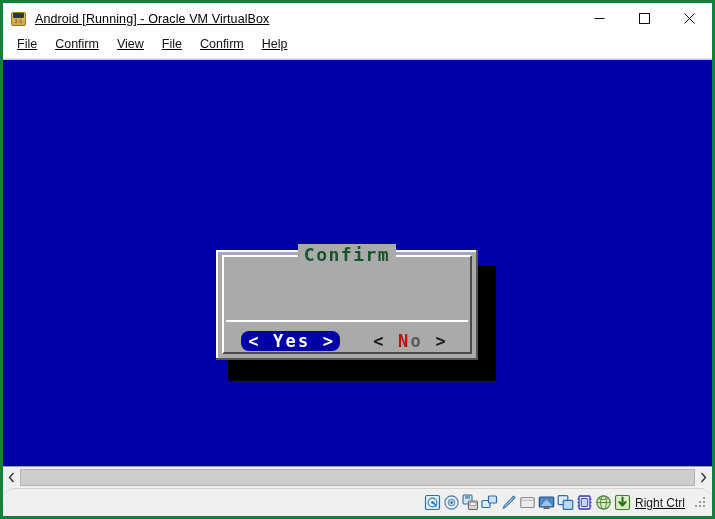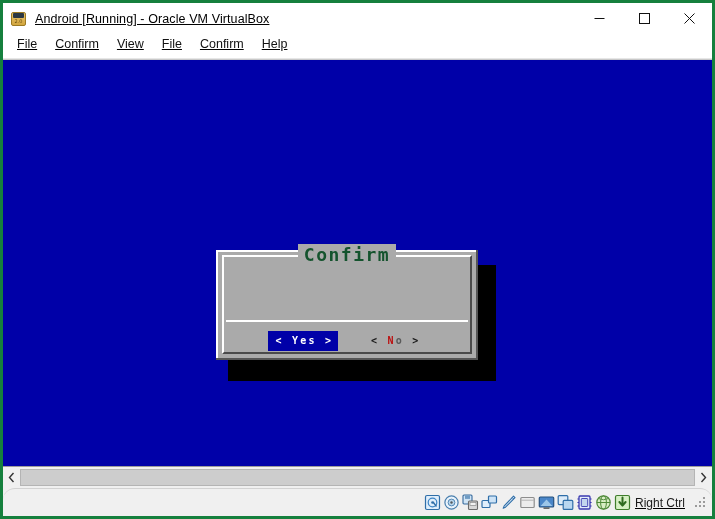--- a/index.html
+++ b/index.html
@@ -217,27 +217,28 @@
     position: absolute;
     left: 0;
     right: 0;
     top: 74px;
     display: flex;
     justify-content: center;
     align-items: center;
     gap: 26px;
   }
   .tui-btn {
-    font-size: 10px;
+    font-size: 17px;
     line-height: 18px;
     letter-spacing: 2.2px;
     font-weight: bold;
     padding: 1px 5px 1px 7px;
     white-space: nowrap;
     font-family: "DejaVu Sans Mono", "Liberation Mono", monospace;
+    border-radius: 8px;
   }
   .tui-btn.selected {
     background: #0000a8;
     color: #ffffff;
   }
   .tui-btn.unselected {
     background: transparent;
     color: #5a5a5a;
     text-align: center;
   }

